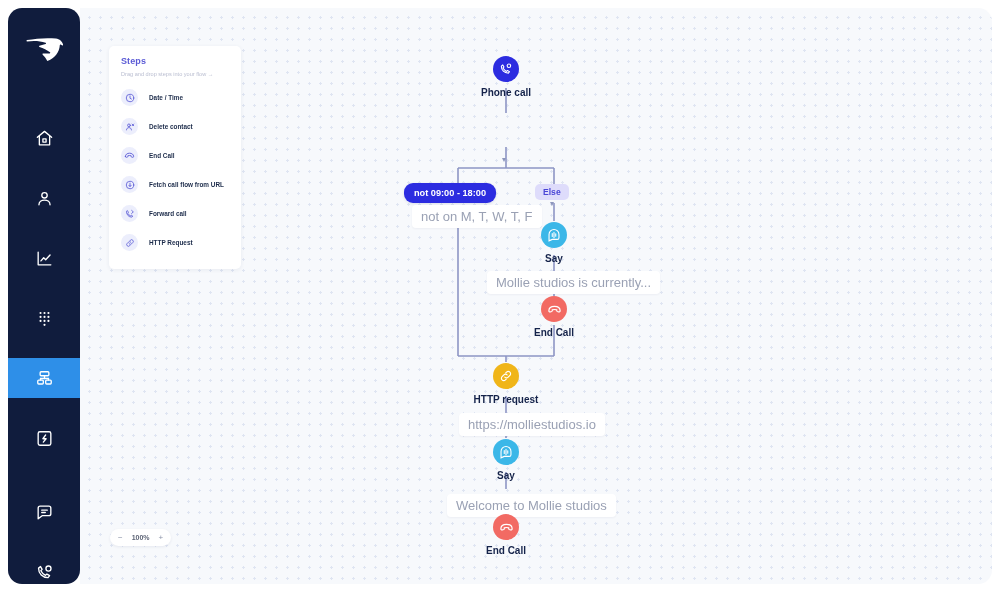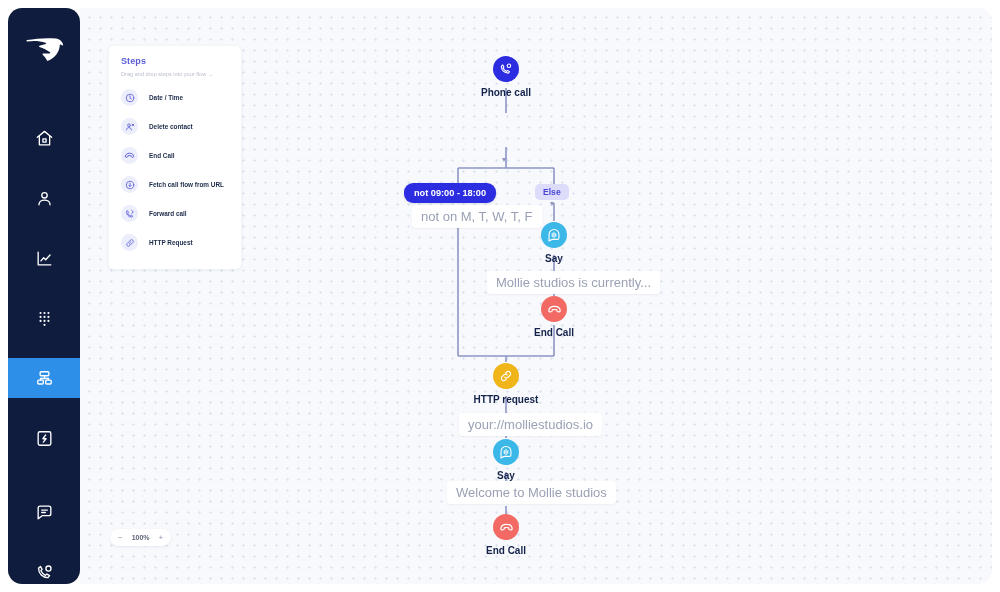--- a/index.html
+++ b/index.html
@@ -416,33 +416,33 @@
     <div class="node" style="left:393px; top:355px; width:66px;">
       <div class="bubble c-amber">
         <svg width="14" height="14" viewBox="0 0 24 24" fill="none" stroke="#ffffff" stroke-width="2" stroke-linecap="round">
           <path d="M10 14a4 4 0 005.7 0l3-3a4 4 0 10-5.7-5.7L11.5 6.8"></path>
           <path d="M14 10a4 4 0 00-5.7 0l-3 3A4 4 0 1011 18.7l1.4-1.4"></path>
         </svg>
       </div>
       <div class="caption">HTTP request</div>
     </div>
 
-    <div class="pill-text" style="left:379px; top:405px;">your://molliestudios.io</div>
+    <div class="pill-text" style="left:379px; top:405px;">https://molliestudios.io</div>
 
     <div class="node" style="left:393px; top:431px; width:66px;">
       <div class="bubble c-cyan">
         <svg width="14" height="14" viewBox="0 0 24 24" fill="none" stroke="#ffffff" stroke-width="1.9" stroke-linecap="round">
           <path d="M3.5 11a8.5 8.5 0 0117 0v5.5a3 3 0 01-3 3H9l-5.5 2.5z"></path>
           <path d="M9 9.5v5M12 7.5v9M15 10v4"></path>
         </svg>
       </div>
       <div class="caption">Say</div>
     </div>
 
-    <div class="pill-text" style="left:367px; top:473px;">Welcome to Mollie studios</div>
+    <div class="pill-text" style="left:367px; top:486px;">Welcome to Mollie studios</div>
 
     <div class="node" style="left:393px; top:506px; width:66px;">
       <div class="bubble c-red">
         <svg width="15" height="15" viewBox="0 0 24 24" fill="none" stroke="#ffffff" stroke-width="1.9" stroke-linecap="round">
           <path d="M3 14c0-4.4 4-7 9-7s9 2.6 9 7c0 1.6-1.2 2.3-2.4 1.9l-2.1-.7c-.8-.3-1.1-1-1-1.7l.1-.9c-2.3-.8-4.9-.8-7.2 0l.1.9c.1.7-.2 1.4-1 1.7l-2.1.7C4.2 16.3 3 15.6 3 14z"></path>
         </svg>
       </div>
       <div class="caption">End Call</div>
     </div>
 

